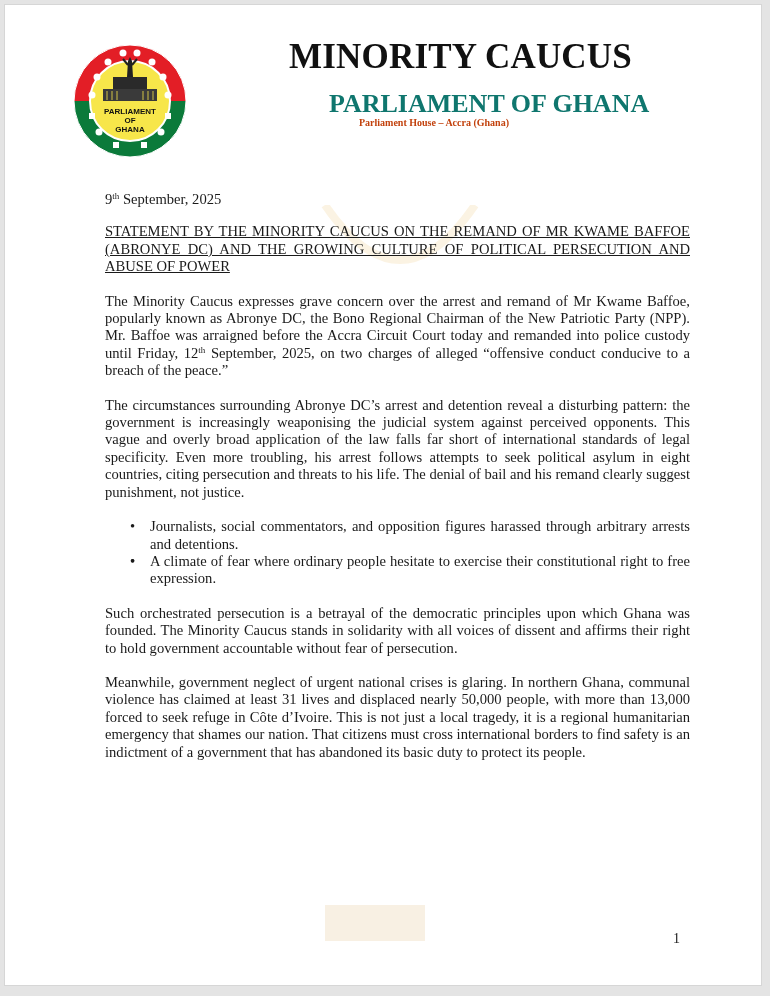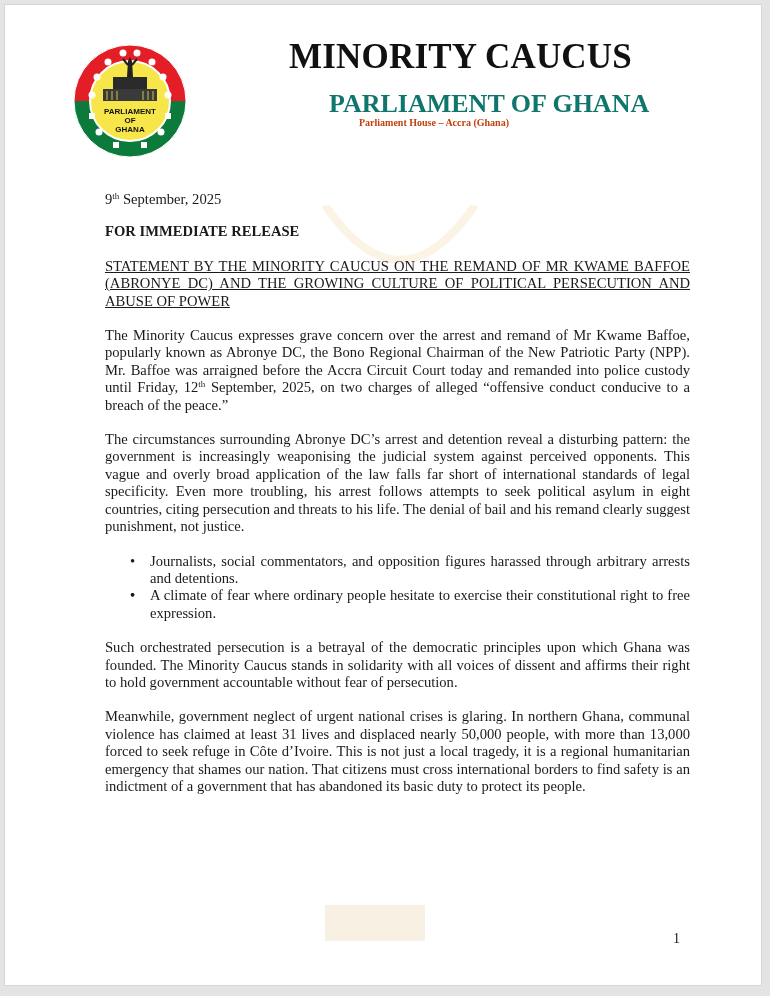--- a/index.html
+++ b/index.html
@@ -95,21 +95,20 @@
   <svg class="watermark" style="left:300px;top:200px;width:190px;height:120px;" viewBox="0 0 190 120">
     <path d="M20 0 Q95 110 170 0" fill="none" stroke="#e3a020" stroke-width="8"></path>
   </svg>
   <svg class="watermark" style="left:310px;top:900px;width:120px;height:40px;" viewBox="0 0 120 40">
     <rect x="10" y="0" width="100" height="36" fill="#c98a20"></rect>
   </svg>
 
   <div class="content">
     <div class="date"><span>9</span><sup>th</sup><span> September, 2025</span></div>
 
-    <div class="release">FOR IMMEDIATE RELEASE</div>
 
     <div class="statement">STATEMENT BY THE MINORITY CAUCUS ON THE REMAND OF MR KWAME BAFFOE (ABRONYE DC) AND THE GROWING CULTURE OF POLITICAL PERSECUTION AND ABUSE OF POWER</div>
 
     <p class="para"><span>The Minority Caucus expresses grave concern over the arrest and remand of Mr Kwame Baffoe, popularly known as Abronye DC, the Bono Regional Chairman of the New Patriotic Party (NPP). Mr. Baffoe was arraigned before the Accra Circuit Court today and remanded into police custody until Friday, 12</span><sup>th</sup><span> September, 2025, on two charges of alleged “offensive conduct conducive to a breach of the peace.”</span></p>
 
     <p class="para">The circumstances surrounding Abronye DC’s arrest and detention reveal a disturbing pattern: the government is increasingly weaponising the judicial system against perceived opponents. This vague and overly broad application of the law falls far short of international standards of legal specificity. Even more troubling, his arrest follows attempts to seek political asylum in eight countries, citing persecution and threats to his life. The denial of bail and his remand clearly suggest punishment, not justice.</p>
 
 
     <ul class="bullets">
       <li><span class="dot">•</span><span>Journalists, social commentators, and opposition figures harassed through arbitrary arrests and detentions.</span></li>

